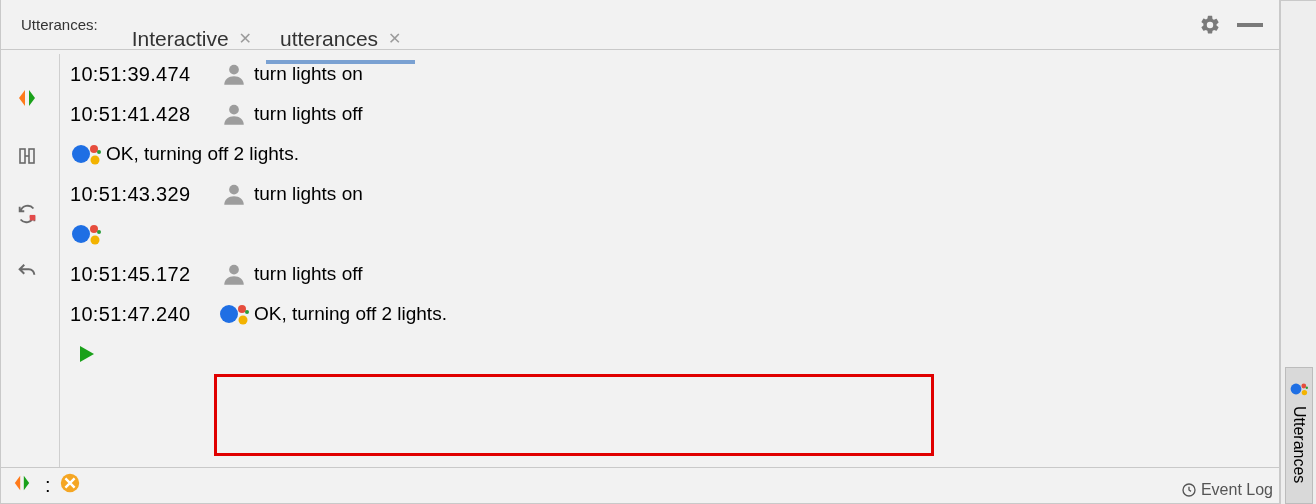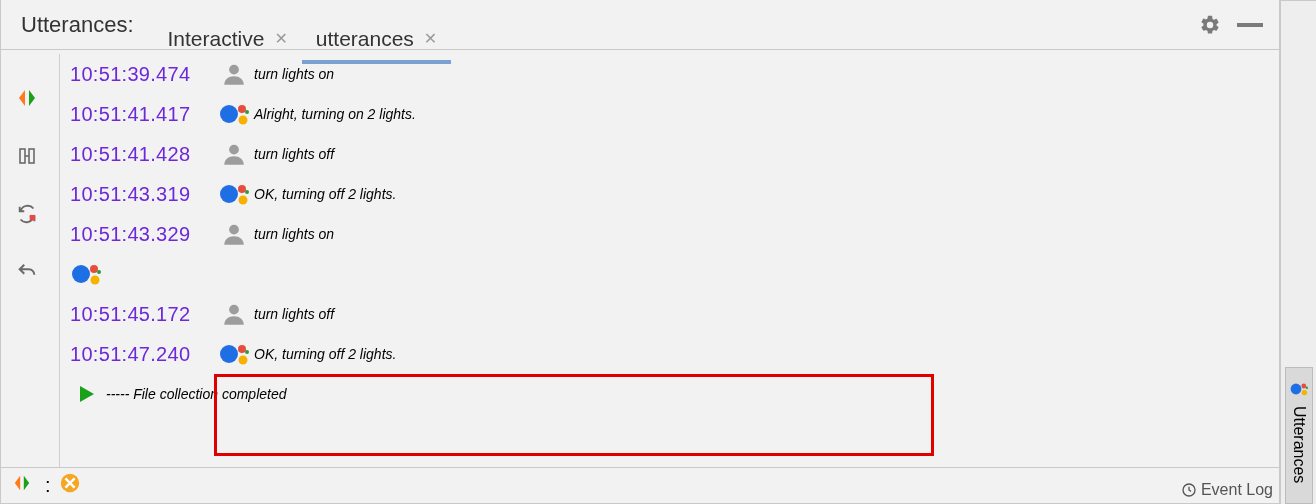--- a/index.html
+++ b/index.html
@@ -3,40 +3,40 @@
 <meta charset="utf-8">
 <style>
   * { box-sizing: border-box; margin: 0; padding: 0; }
   html, body { width: 1316px; height: 504px; font-family: -apple-system, "Helvetica Neue", Arial, sans-serif; font-size: 19px; color: #000; background: #f2f2f2; overflow: hidden; }
   .app { display: flex; width: 1316px; height: 504px; }
   .center-pane { flex: 1 1 auto; display: flex; flex-direction: column; border: 1px solid #c9c9c9; border-top: none; background: #f2f2f2; position: relative; }
   .right-gutter { width: 36px; background: #eeeeee; border-left: 1px solid #c9c9c9; border-top: 1px solid #c9c9c9; display: flex; flex-direction: column; align-items: center; }
 
   
   .tabbar { height: 50px; display: flex; align-items: center; border-bottom: 1px solid #c9c9c9; padding: 0 8px; background: #f2f2f2; }
-  .tabbar .title { padding: 0 20px 0 12px; font-size: 22px; color: #333; }
+  .tabbar .title { padding: 0 20px 0 12px; font-size: 15px; color: #333; }
   .tab { display: flex; align-items: center; height: 100%; padding: 0 14px; font-size: 21px; color: #333; position: relative; margin-top: 28px; }
   .tab.active::after { content: ""; position: absolute; left: 0; right: 0; bottom: -1px; height: 4px; background: #7aa1d2; }
   .tab .close { margin-left: 10px; color: #9b9b9b; font-size: 16px; }
   .tab-area { flex: 1; display:flex; align-items:center; height:100%; }
   .tabbar-right { display:flex; align-items:center; gap:16px; padding-right:8px; }
   .gearwrap { width:22px; height:22px; display:flex; align-items:center; justify-content:center; }
   .hidewrap { width:26px; height:8px; display:flex; align-items:center; justify-content:center; }
 
   
   .body { flex: 1; display: flex; min-height: 0; }
   .gutter { width: 52px; display: flex; flex-direction: column; align-items: center; padding-top: 36px; gap: 34px; }
   .gutter-icon { width: 24px; height: 24px; display:flex; align-items:center; justify-content:center; }
   .lines { flex: 1; display: flex; position: relative; padding-top: 4px; padding-left: 6px; }
   .vrule { width: 1px; background: #cfcfcf; margin-right: 6px; align-self: stretch; }
   .rows { flex:1; display:flex; flex-direction:column; position:relative; }
   .row { display: flex; align-items: center; height: 40px; }
-  .ts { width: 148px; padding-left: 4px; font-variant-numeric: tabular-nums; font-size: 20px; color: #6d28d9; letter-spacing: .3px; }
+  .ts { width: 148px; padding-left: 4px; font-variant-numeric: tabular-nums; font-size: 20px; color: #000000; letter-spacing: .3px; }
   .iconcell { width: 40px; display:flex; justify-content:center; align-items:center; }
-  .msg { font-size: 14px; font-style: italic; }
+  .msg { font-size: 19px; }
 
   .userbust svg, .assistant-logo svg, .play svg, .done svg { display:block; }
 
   
   .highlight { position:absolute; border:3px solid #e00000; pointer-events:none; }
 
   
   .footer { height: 36px; display:flex; align-items:center; border-top:1px solid #c9c9c9; padding-left:12px; }
   .footer .tri { margin-right:6px; }
   .footer .colon { margin:0 8px; font-size:20px; }
@@ -116,43 +116,30 @@
             <span class="ts">10:51:39.474</span>
             <span class="iconcell userbust">
               <svg width="26" height="26" viewBox="0 0 24 24">
                   <circle cx="12" cy="8" r="4.5" fill="#9d9d9d"></circle>
                   <path d="M3 22c0-5 4-8 9-8s9 3 9 8z" fill="#9d9d9d"></path>
                 </svg>
             </span>
             <span class="msg">turn lights on</span>
           </div>
           <div class="row">
-            <span class="ts">10:51:41.417</span>
-            <span class="iconcell assistant-logo">
-              <svg width="30" height="26" viewBox="0 0 30 26">
-                  <circle cx="10" cy="13" r="9" fill="#1f6fe4"></circle>
-                  <circle cx="23" cy="8" r="4" fill="#e64d3d"></circle>
-                  <circle cx="28" cy="11" r="2" fill="#2b9d3a"></circle>
-                  <circle cx="24" cy="19" r="4.5" fill="#f3b300"></circle>
-                </svg>
-            </span>
-            <span class="msg">Alright, turning on 2 lights.</span>
-          </div>
-          <div class="row">
             <span class="ts">10:51:41.428</span>
             <span class="iconcell userbust">
               <svg width="26" height="26" viewBox="0 0 24 24">
                   <circle cx="12" cy="8" r="4.5" fill="#9d9d9d"></circle>
                   <path d="M3 22c0-5 4-8 9-8s9 3 9 8z" fill="#9d9d9d"></path>
                 </svg>
             </span>
             <span class="msg">turn lights off</span>
           </div>
           <div class="row">
-            <span class="ts">10:51:43.319</span>
             <span class="iconcell assistant-logo">
               <svg width="30" height="26" viewBox="0 0 30 26">
                   <circle cx="10" cy="13" r="9" fill="#1f6fe4"></circle>
                   <circle cx="23" cy="8" r="4" fill="#e64d3d"></circle>
                   <circle cx="28" cy="11" r="2" fill="#2b9d3a"></circle>
                   <circle cx="24" cy="19" r="4.5" fill="#f3b300"></circle>
                 </svg>
             </span>
             <span class="msg">OK, turning off 2 lights.</span>
           </div>
@@ -198,21 +185,20 @@
             </span>
             <span class="msg">OK, turning off 2 lights.</span>
           </div>
 
           <div class="row">
             <span class="iconcell play">
               <svg width="20" height="20" viewBox="0 0 20 20">
                   <path d="M4 2 L18 10 L4 18 Z" fill="#1aa11a"></path>
                 </svg>
             </span>
-            <span class="msg">----- File collection completed</span>
           </div>
 
           <div class="highlight" style="left:148px; top:320px; width:720px; height:82px;"></div>
         </div>
       </div>
     </div>
 
     <div class="footer">
       <span class="tri">
         <svg width="18" height="18" viewBox="0 0 20 20">

